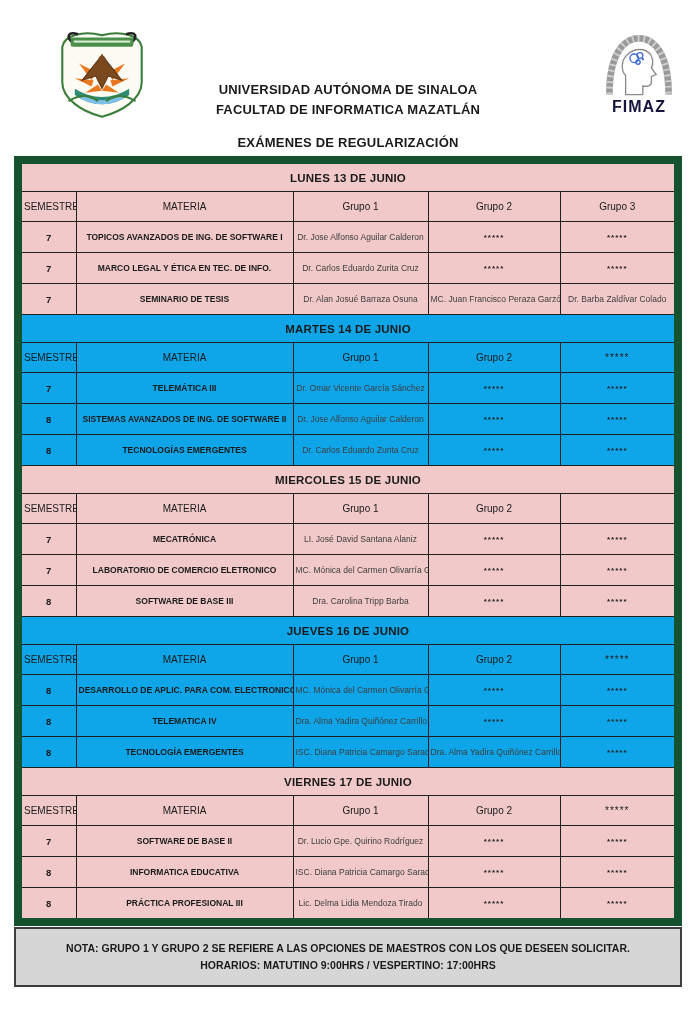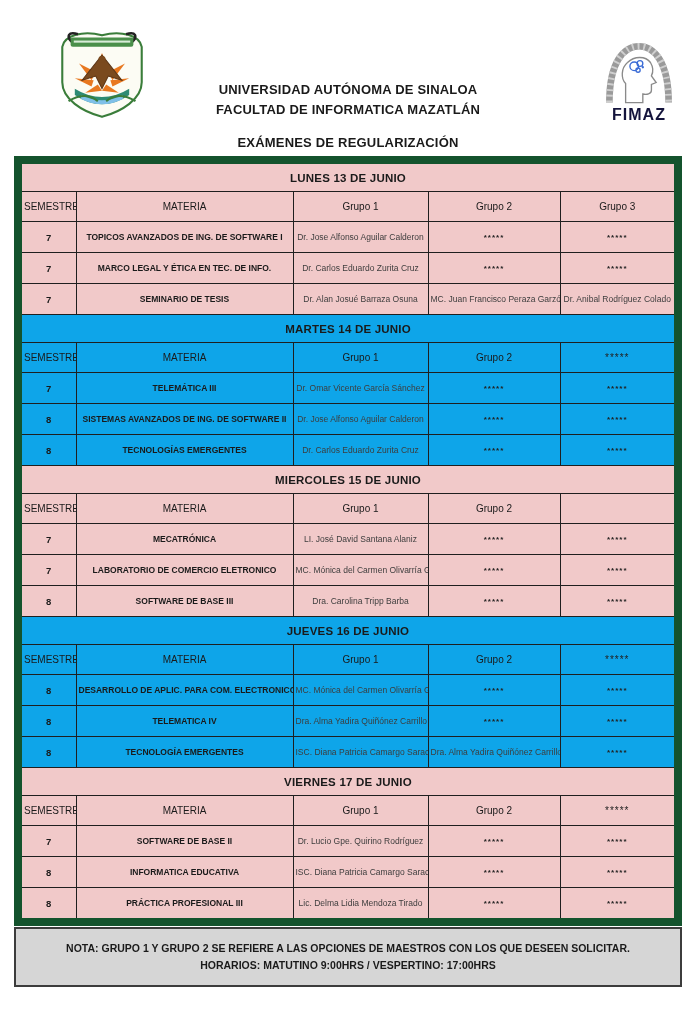--- a/index.html
+++ b/index.html
@@ -5,21 +5,21 @@
   html,body { margin:0; padding:0; background:#ffffff; }
   body { width:696px; height:1024px; font-family:"Liberation Sans", sans-serif; color:#1a1a1a; }
   .page { position:relative; width:696px; height:1024px; overflow:hidden; background:#fff; }
 
   
   .header-text { position:absolute; top:32px; left:80px; right:80px; text-align:center; font-weight:bold;margin-top:48px; }
   .h-line { font-size:13px; line-height:20px; letter-spacing:.2px; }
   .title-block { margin-top:13px; }
 
   .uas-logo { position:absolute; left:46px; top:28px; width:112px; height:92px; }
-  .fimaz-logo { position:absolute; right:14px; top:40px; width:86px; height:84px; text-align:center; }
+  .fimaz-logo { position:absolute; right:14px; top:32px; width:86px; height:84px; text-align:center; }
   .fimaz-label { font-size:16px; font-weight:bold; color:#14143c; letter-spacing:1px; line-height:14px; margin-top:-2px; }
 
   
   table.schedule { position:absolute; left:14px; top:156px; width:668px; border-collapse:collapse; table-layout:fixed; border:8px solid #14532d; }
   table.schedule td { border:1px solid #1f1f1f; text-align:center; overflow:hidden; white-space:nowrap; padding:0 2px; }
   tr.tone-pink td { background:#f1c9c9; }
   tr.tone-white td { background:#0ea5e9; }
   td.day-title { font-weight:bold; font-size:11.5px; height:27px; border-top:2px solid #101010; border-bottom:1px solid #1f1f1f; letter-spacing:.2px; }
   tr.header-row td { font-weight:normal; font-size:10px; height:29px;text-align:center; }
   tr.data-row td { height:30px; }
@@ -115,21 +115,21 @@
           <td class="materia">MARCO LEGAL Y ÉTICA EN TEC. DE INFO.</td>
           <td class="person">Dr. Carlos Eduardo Zurita Cruz</td>
           <td class="person stars">*****</td>
           <td class="person stars">*****</td>
         </tr>
         <tr class="data-row tone-pink">
           <td class="sem">7</td>
           <td class="materia">SEMINARIO DE TESIS</td>
           <td class="person">Dr. Alan Josué Barraza Osuna</td>
           <td class="person">MC. Juan Francisco Peraza Garzón</td>
-          <td class="person">Dr. Anibal Rodríguez Colado</td>
+          <td class="person">Dr. Barba Zaldívar Colado</td>
         </tr>
         <tr class="day-row tone-white">
           <td class="day-title" colspan="5">MARTES 14 DE JUNIO</td>
         </tr>
         <tr class="header-row tone-white">
           <td class="col-header">SEMESTRE</td>
           <td class="col-header">MATERIA</td>
           <td class="col-header">Grupo 1</td>
           <td class="col-header">Grupo 2</td>
           <td class="col-header stars">*****</td>

